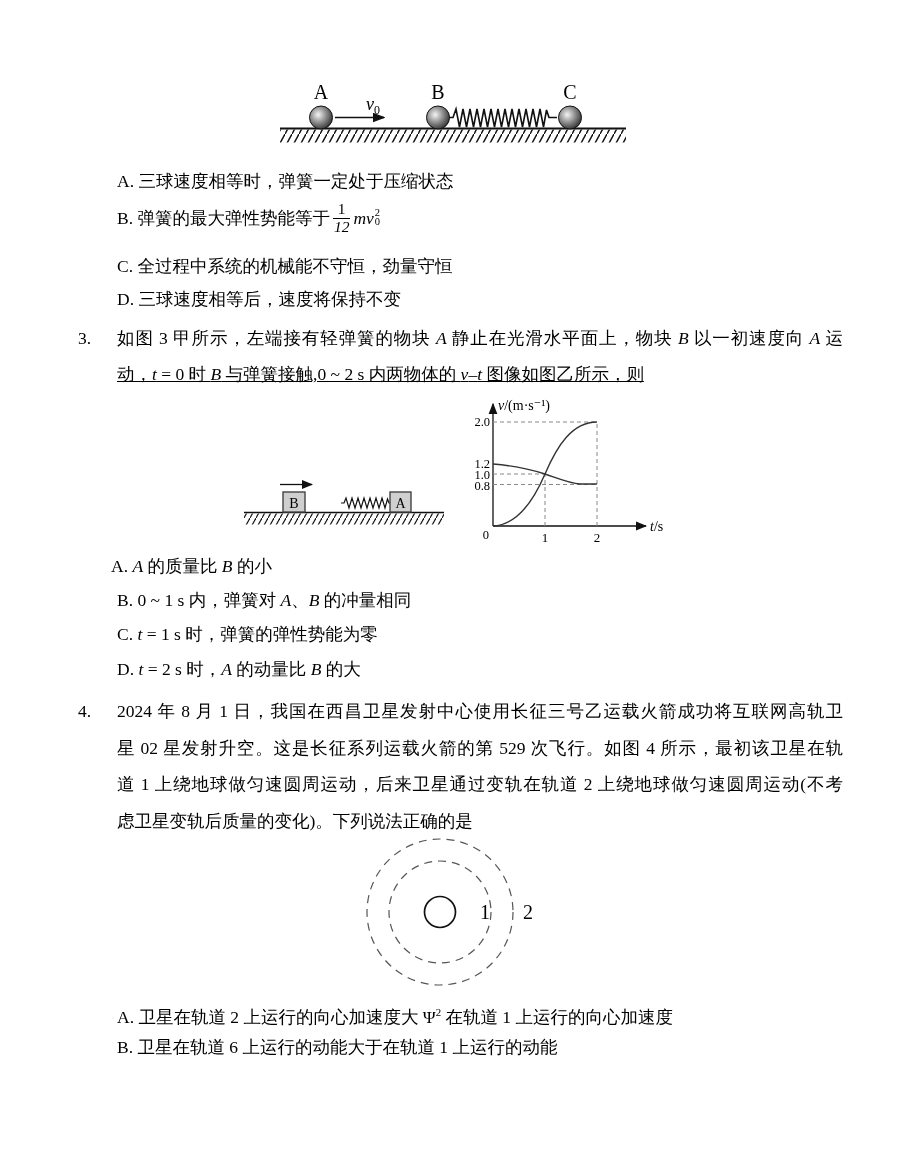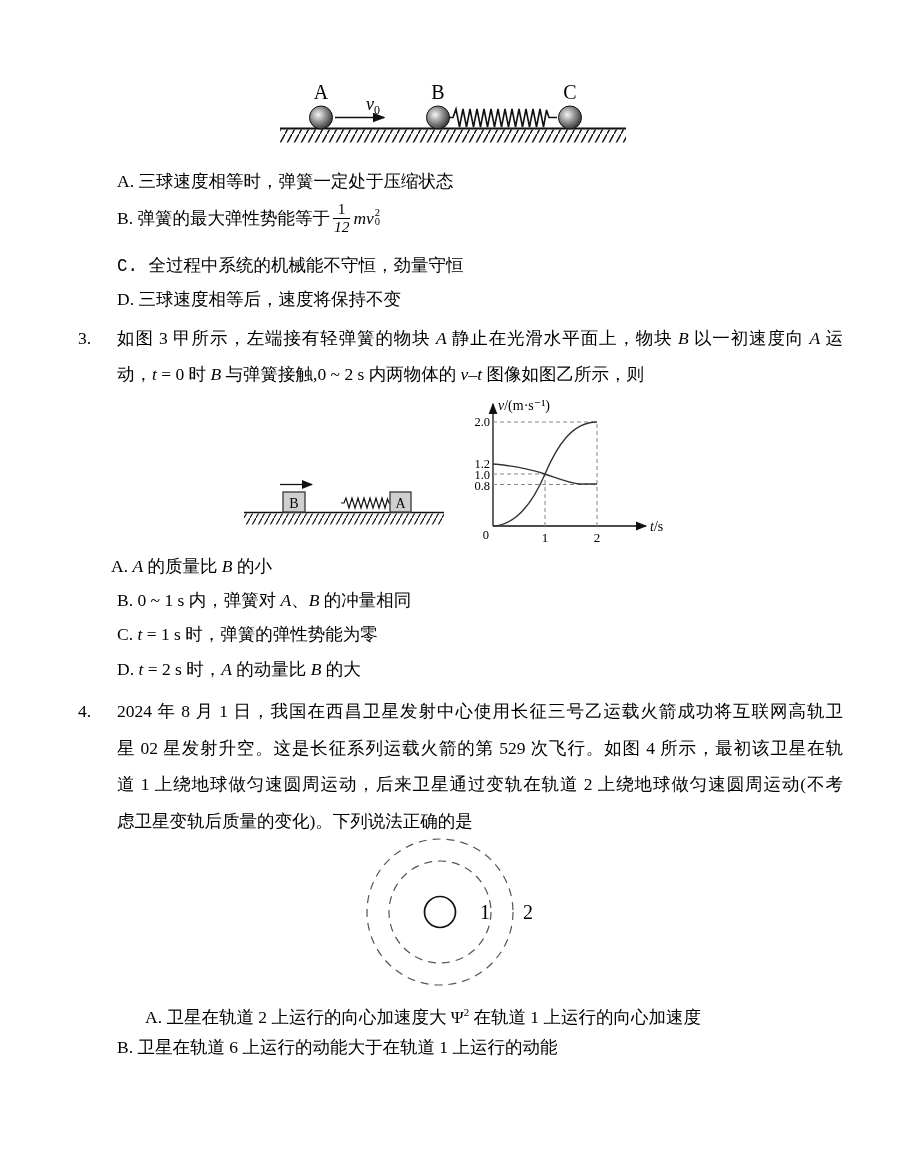--- a/index.html
+++ b/index.html
@@ -53,26 +53,26 @@
   </svg>
 
   <div class="tline" style="left:117px;top:161px;margin-top:9px;">A. 三球速度相等时，弹簧一定处于压缩状态</div>
   <div class="tline optflex" style="left:117px;top:198px;height:40px;">B. 弹簧的最大弹性势能等于<span class="frac">
         <span class="num">1</span>
         <span class="den">12</span>
       </span><i>m</i><i>v</i><span class="stack">
         <span>2</span>
         <span>0</span>
       </span></div>
-  <div class="tline" style="left:117px;top:255px;font-family:Liberation Mono, monospace;">C. 全过程中系统的机械能不守恒，劲量守恒</div>
+  <div class="tline" style="left:117px;top:255px;">C. 全过程中系统的机械能不守恒，劲量守恒</div>
   <div class="tline" style="left:117px;top:288px;">D. 三球速度相等后，速度将保持不变</div>
 
   <div class="qnum" style="top:327px;">3.</div>
   <div class="tline just" style="left:117px;top:327px;">如图 3 甲所示，左端接有轻弹簧的物块 <i>A</i> 静止在光滑水平面上，物块 <i>B</i> 以一初速度向 <i>A</i> 运</div>
-  <div class="tline" style="left:117px;top:363px;">动，<i>t</i> = 0 时 <i>B</i> 与弹簧接触,0 ~ 2 s 内两物体的 <i>v</i>–<i>t</i> 图像如图乙所示，则</div>
+  <div class="tline" style="left:117px;top:363px;text-decoration:underline;">动，<i>t</i> = 0 时 <i>B</i> 与弹簧接触,0 ~ 2 s 内两物体的 <i>v</i>–<i>t</i> 图像如图乙所示，则</div>
 
   <svg style="position:absolute;left:238px;top:474px;" width="212" height="56" viewBox="0 0 212 56">
     <defs>
       <pattern id="hatch2" patternUnits="userSpaceOnUse" width="6" height="11">
         <line x1="6" y1="0" x2="0" y2="11" stroke="#111" stroke-width="1.2"></line>
       </pattern>
       <marker id="arr2" markerWidth="9" markerHeight="8" refX="8" refY="3.5" orient="auto">
         <path d="M0,0 L9,3.5 L0,7 z" fill="#111"></path>
       </marker>
     </defs>
@@ -138,16 +138,16 @@
   <div class="tline" style="left:117px;top:810px;">虑卫星变轨后质量的变化)。下列说法正确的是</div>
 
   <svg style="position:absolute;left:358px;top:834px;" width="186" height="158" viewBox="0 0 186 158">
     <circle cx="82" cy="78" r="73" fill="none" stroke="#555" stroke-width="1.2" stroke-dasharray="8 6"></circle>
     <circle cx="82" cy="78" r="51" fill="none" stroke="#555" stroke-width="1.2" stroke-dasharray="8 6"></circle>
     <circle cx="82" cy="78" r="15.5" fill="#fff" stroke="#111" stroke-width="1.7"></circle>
     <text x="122" y="85" font-size="20">1</text>
     <text x="165" y="85" font-size="20">2</text>
   </svg>
 
-  <div class="tline" style="left:117px;top:1001px;margin-left:28px;">A. 卫星在轨道 2 上运行的向心加速度大 Ψ<sup>2</sup> 在轨道 1 上运行的向心加速度</div>
+  <div class="tline" style="left:117px;top:1001px;">A. 卫星在轨道 2 上运行的向心加速度大 Ψ<sup>2</sup> 在轨道 1 上运行的向心加速度</div>
   <div class="tline" style="left:117px;top:1036px;">B. 卫星在轨道 6 上运行的动能大于在轨道 1 上运行的动能</div>
 
 </div>
 
 </body></html>

